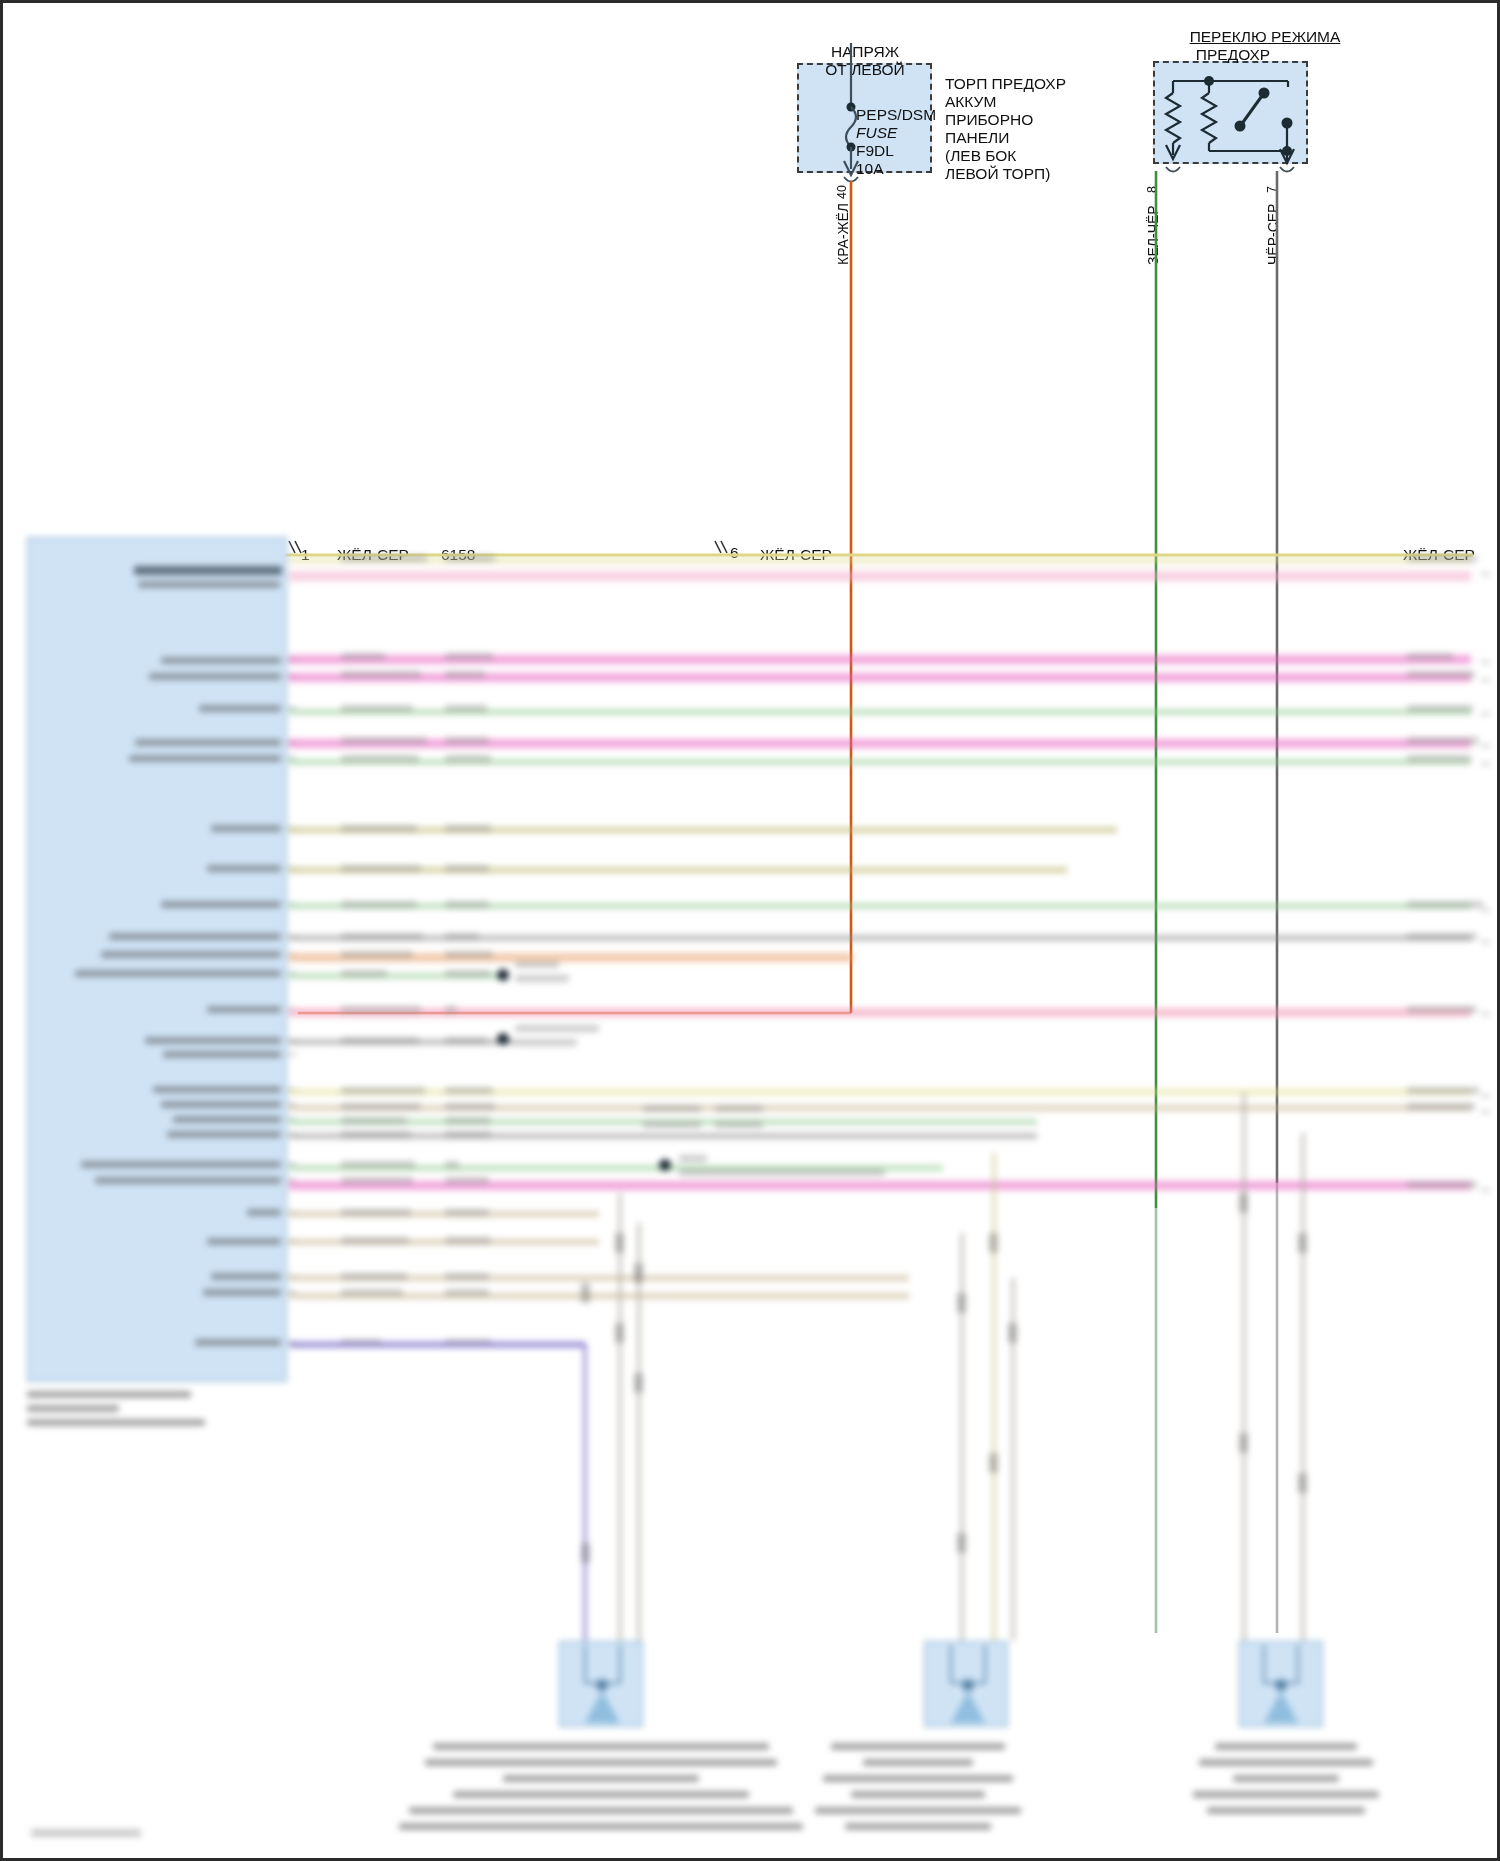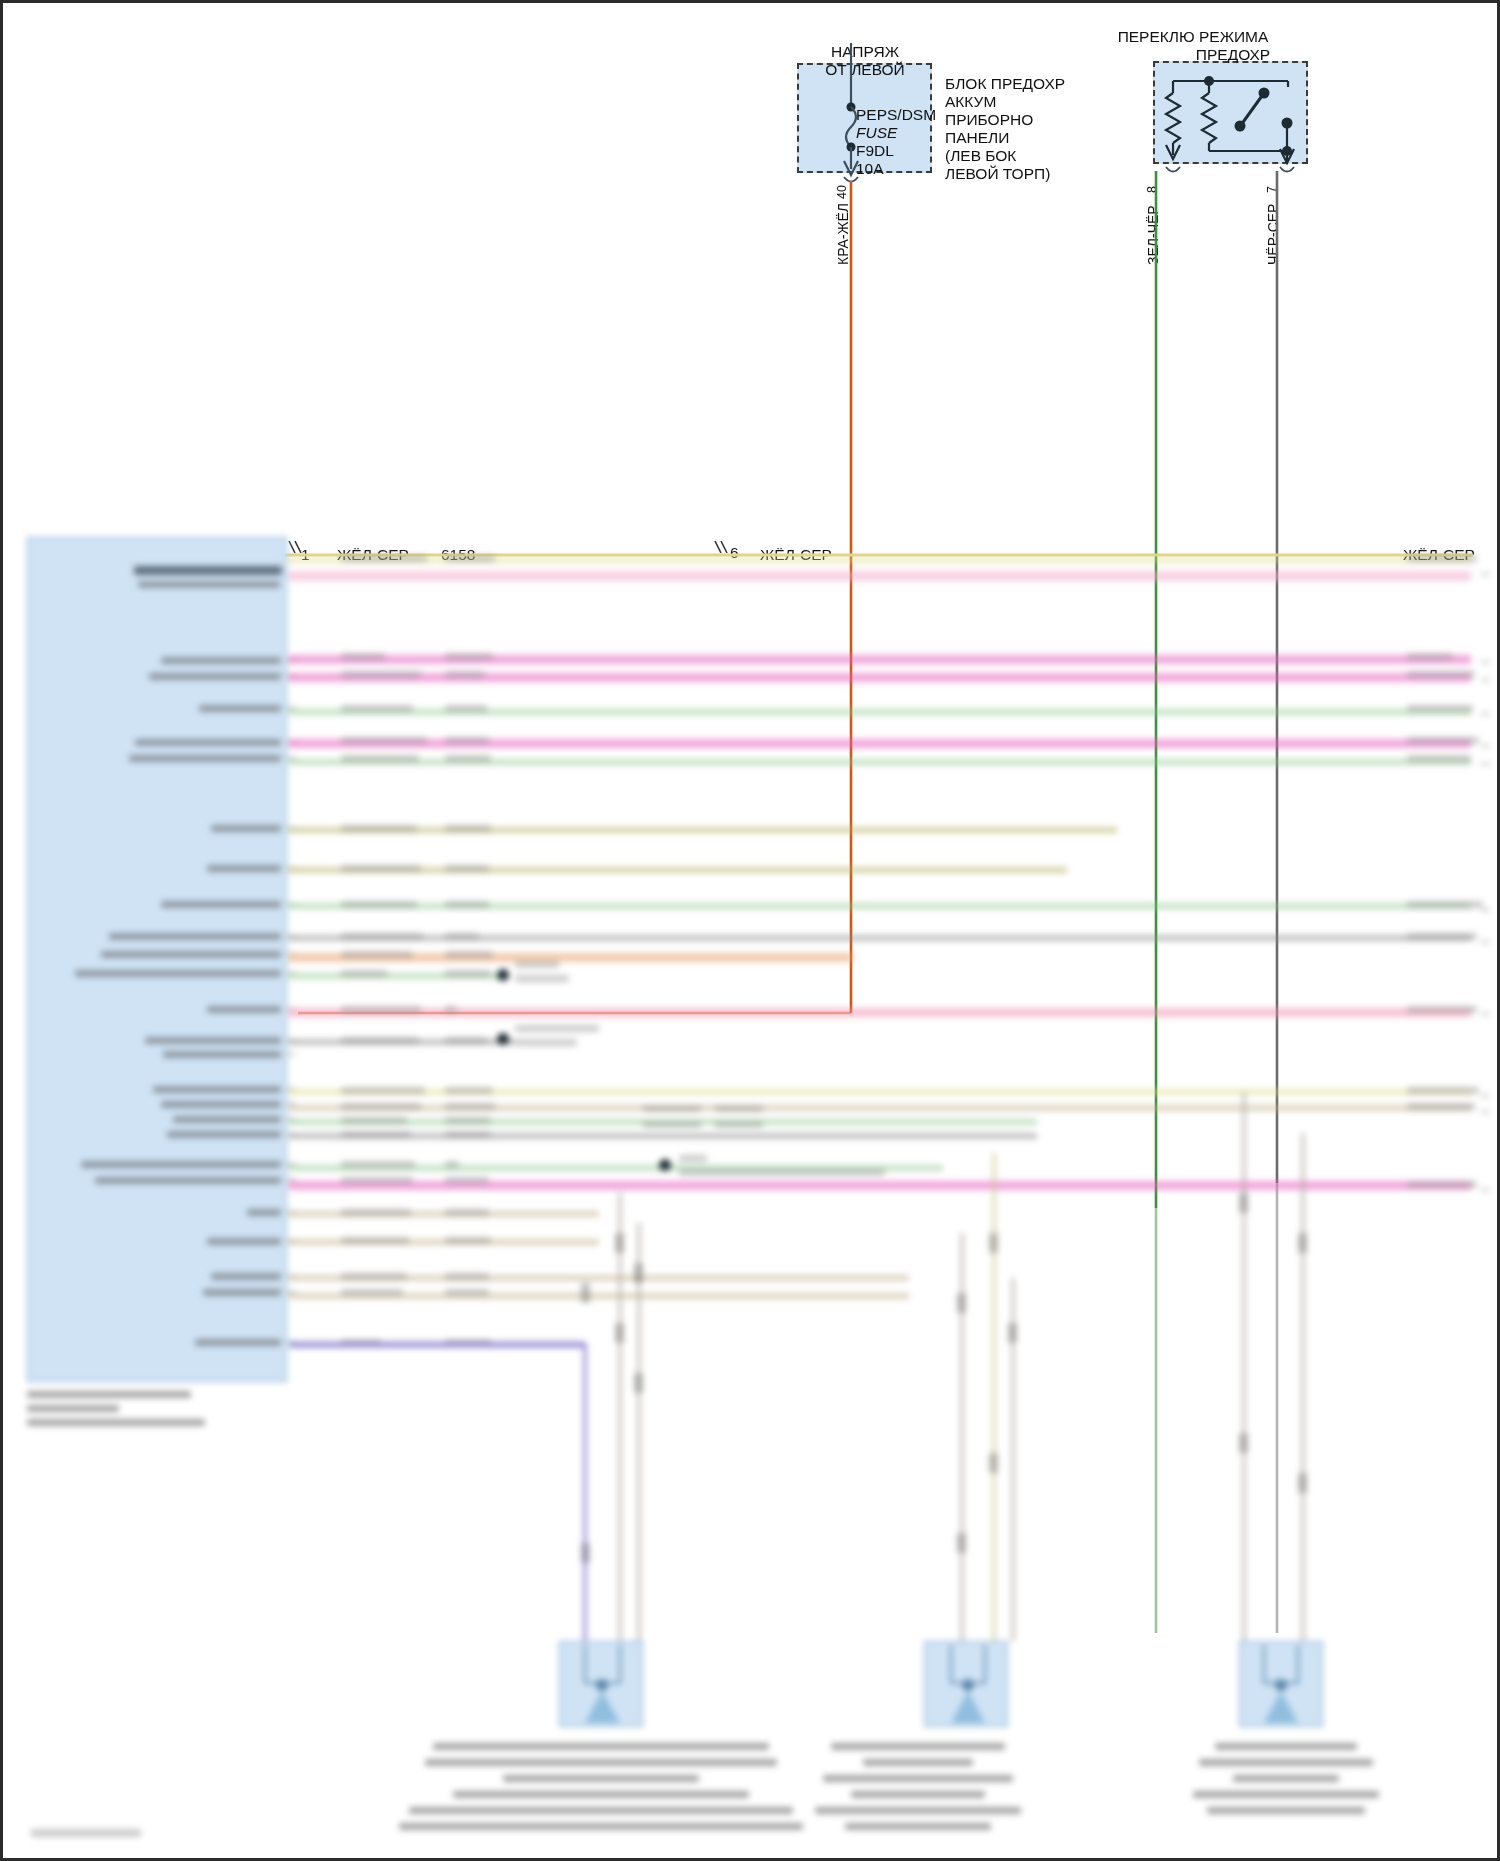--- a/index.html
+++ b/index.html
@@ -89,30 +89,30 @@
   <div class="modbox" style="left:794px;top:60px;width:135px;height:110px;"></div>
 
   <div class="txt t15 center" style="left:782px;top:40px;width:160px;">НАПРЯЖ</div>
   <div class="txt t15 center" style="left:782px;top:58px;width:160px;">ОТ ЛЕВОЙ</div>
 
   <div class="txt t15" style="left:853px;top:103px;">PEPS/DSM</div>
   <div class="txt t15" style="left:853px;top:121px;font-style:italic;">FUSE</div>
   <div class="txt t15" style="left:853px;top:139px;">F9DL</div>
   <div class="txt t15" style="left:853px;top:157px;">10A</div>
 
-  <div class="txt t15" style="left:942px;top:72px;">БЛОК ПРЕДОХР</div>
+  <div class="txt t15" style="left:942px;top:72px;">ТОРП ПРЕДОХР</div>
   <div class="txt t15" style="left:942px;top:90px;">АККУМ</div>
   <div class="txt t15" style="left:942px;top:108px;">ПРИБОРНО</div>
   <div class="txt t15" style="left:942px;top:126px;">ПАНЕЛИ</div>
   <div class="txt t15" style="left:942px;top:144px;">(ЛЕВ БОК</div>
   <div class="txt t15" style="left:942px;top:162px;">ЛЕВОЙ ТОРП)</div>
 
   <div class="modbox" style="left:1150px;top:58px;width:155px;height:103px;"></div>
 
-  <div class="txt t15 center" style="left:1100px;top:25px;width:180px;">ПЕРЕКЛЮ РЕЖИМА</div>
+  <div class="txt t15 center" style="left:1172px;top:25px;width:180px;text-decoration:underline;">ПЕРЕКЛЮ РЕЖИМА</div>
   <div class="txt t15 center" style="left:1140px;top:43px;width:180px;">ПРЕДОХР</div>
 
   <div class="vtxt vtxt-sm" style="left:832px;top:196px;">40</div>
   <div class="vtxt" style="left:832px;top:262px;">КРА-ЖЁЛ</div>
 
   <div class="vtxt vtxt-sm" style="left:1142px;top:190px;">8</div>
   <div class="vtxt" style="left:1142px;top:262px;">ЗЕЛ-ЧЁР</div>
 
   <div class="vtxt vtxt-sm" style="left:1262px;top:190px;">7</div>
   <div class="vtxt" style="left:1262px;top:262px;">ЧЁР-СЕР</div>

